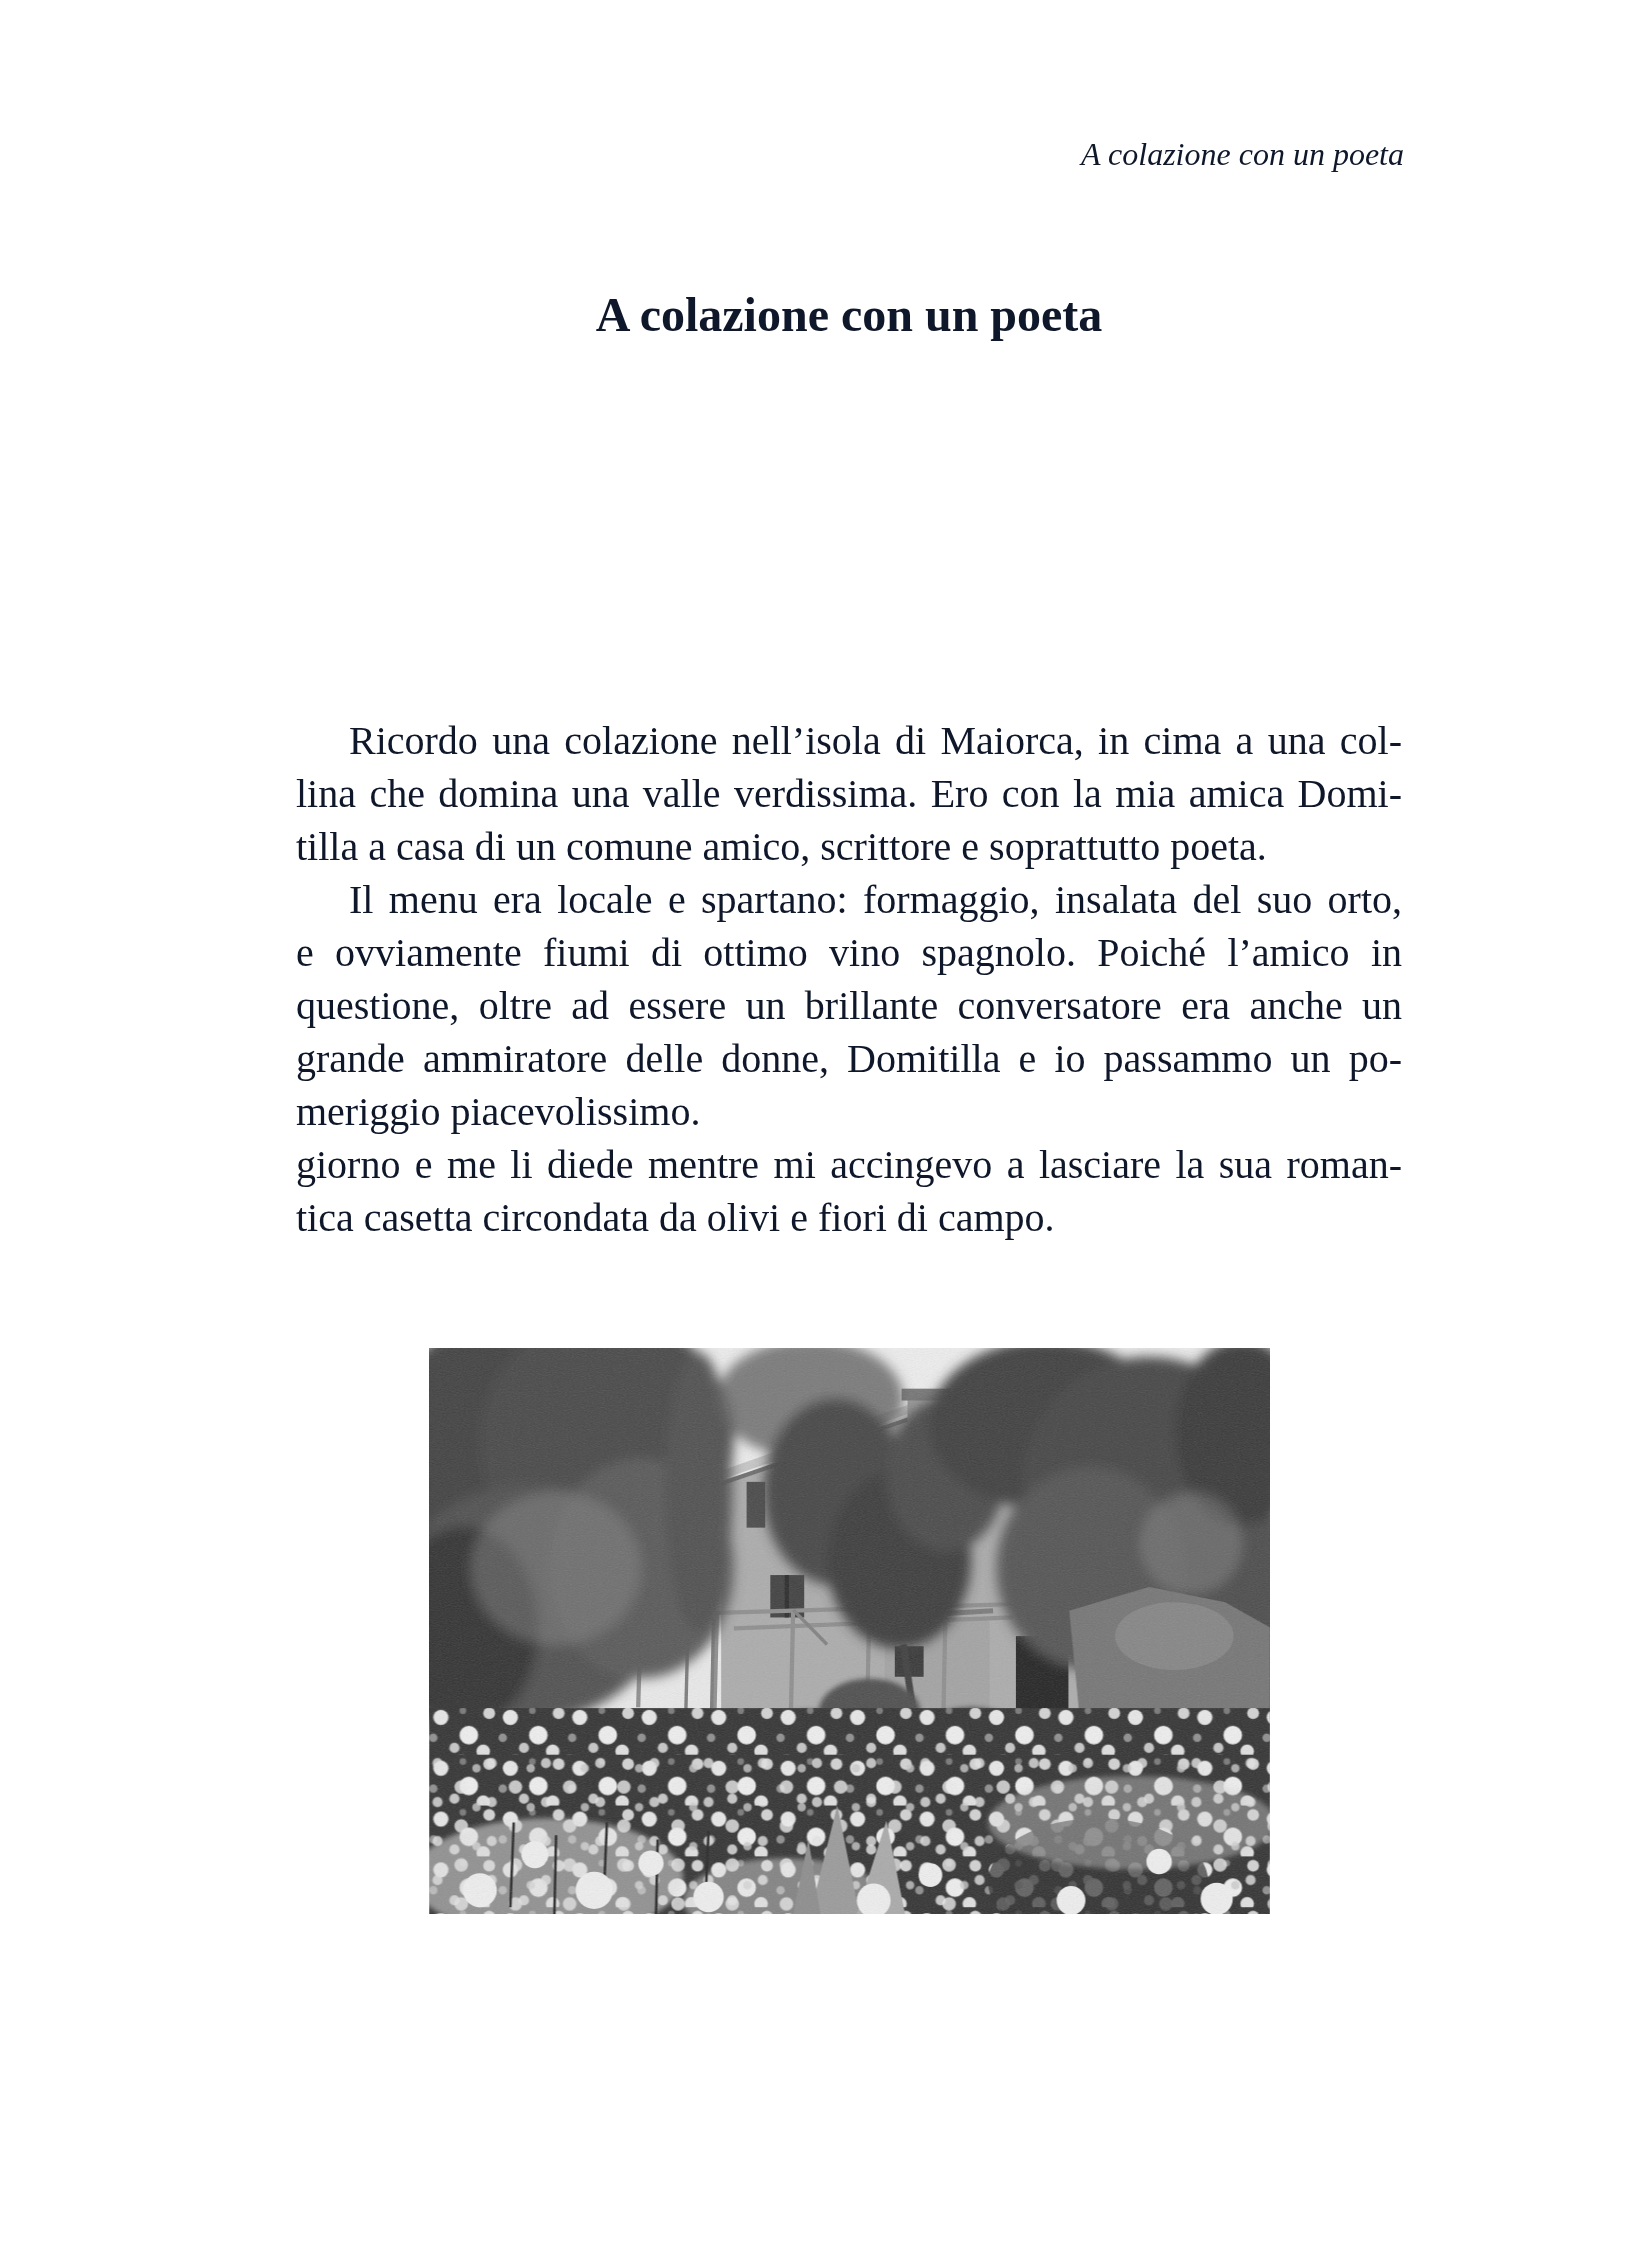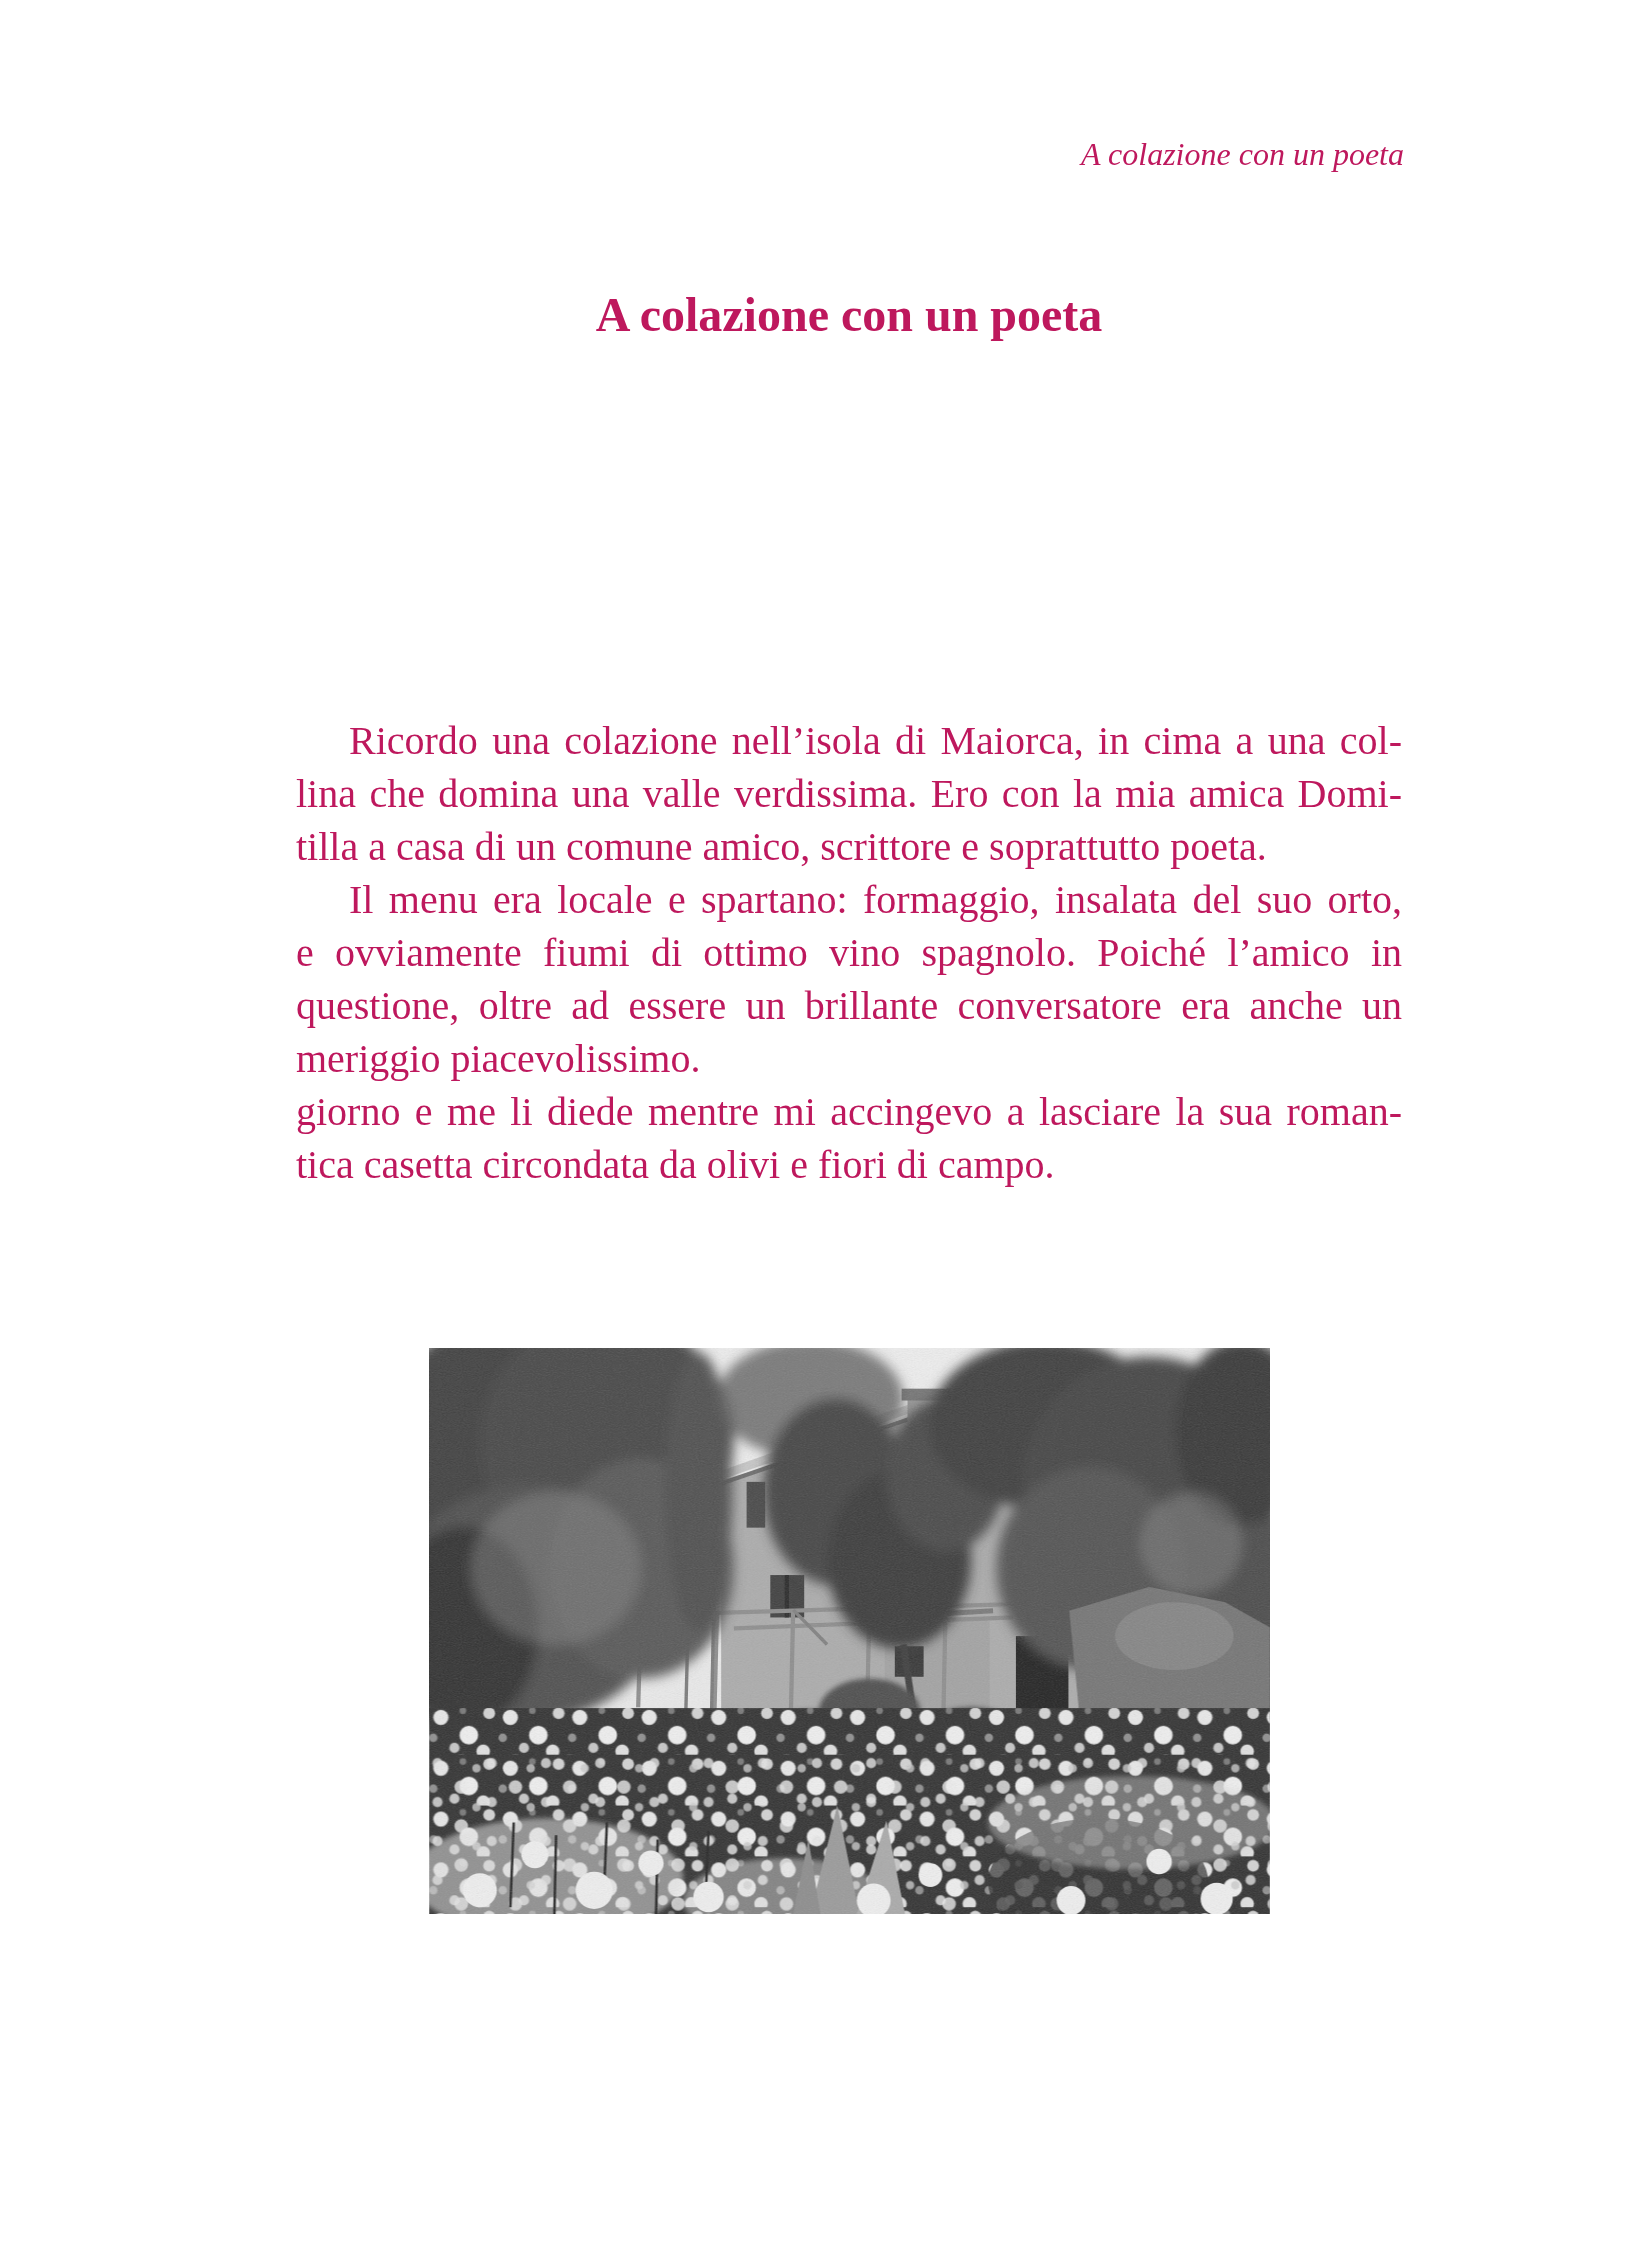--- a/index.html
+++ b/index.html
@@ -2,21 +2,21 @@
 <html style="font-size:13.5px"><head>
 <meta charset="utf-8">
 <style>
   html,body{margin:0;padding:0;background:#888;}
   .page{
     position:relative;
     width:1650px;height:2250px;
     background:#ffffff;
     overflow:hidden;
     font-family:"Liberation Serif","DejaVu Serif",serif;
-    color:#be185d;
+    color:#0f172a;
   }
   .running-header{
     position:absolute;
     top:135px; right:246px;
     font-style:italic;
     font-size:32px; line-height:39px;
     white-space:nowrap;
   }
   .chapter-title{
     position:absolute;
@@ -70,20 +70,21 @@
 
   <h1 class="chapter-title">A colazione con un poeta</h1>
 
   <div class="body-text" id="body-text">
       <div class="line first">Ricordo una colazione nell’isola di Maiorca, in cima a una col-</div>
       <div class="line">lina che domina una valle verdissima. Ero con la mia amica Domi-</div>
       <div class="line para-end">tilla a casa di un comune amico, scrittore e soprattutto poeta.</div>
       <div class="line first">Il menu era locale e spartano: formaggio, insalata del suo orto,</div>
       <div class="line">e ovviamente fiumi di ottimo vino spagnolo. Poiché l’amico in</div>
       <div class="line">questione, oltre ad essere un brillante conversatore era anche un</div>
+      <div class="line">grande ammiratore delle donne, Domitilla e io passammo un po-</div>
       <div class="line para-end">meriggio piacevolissimo.</div>
       <div class="line">giorno e me li diede mentre mi accingevo a lasciare la sua roman-</div>
       <div class="line para-end">tica casetta circondata da olivi e fiori di campo.</div>
     </div>
 
   <figure class="photo-frame">
     <svg viewBox="0 0 993 668" preserveAspectRatio="none" xmlns="http://www.w3.org/2000/svg" role="img">
       <defs>
         <filter id="soft" x="-30%" y="-30%" width="160%" height="160%">
           <feGaussianBlur stdDeviation="7"></feGaussianBlur>

